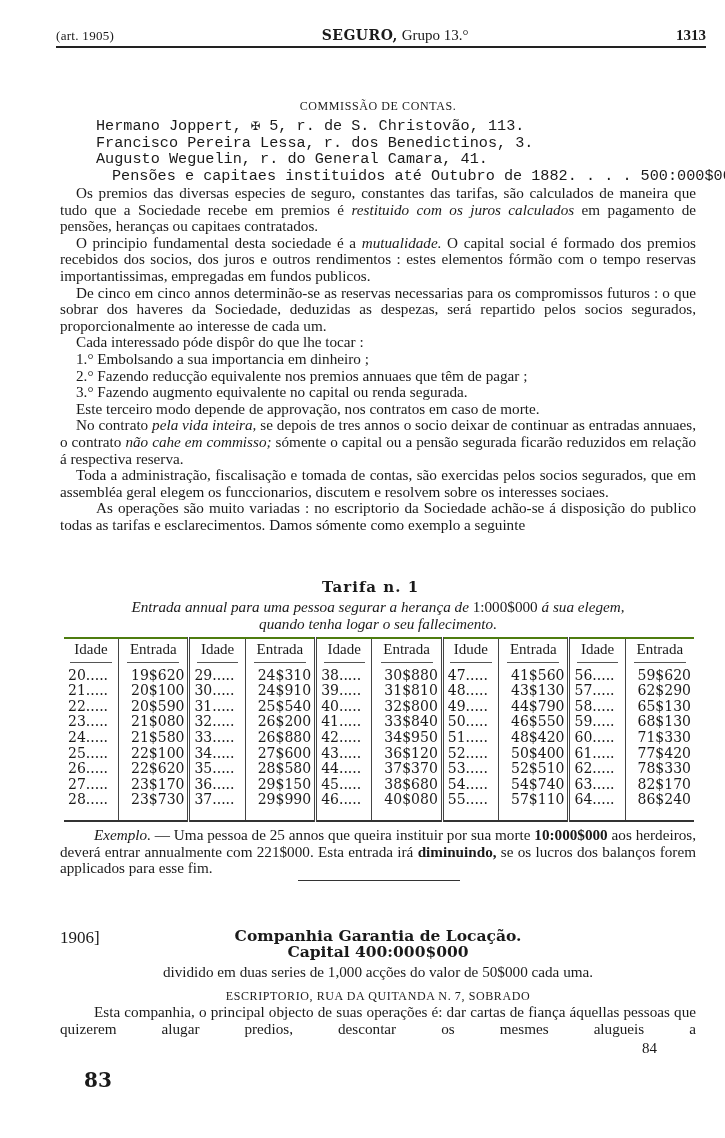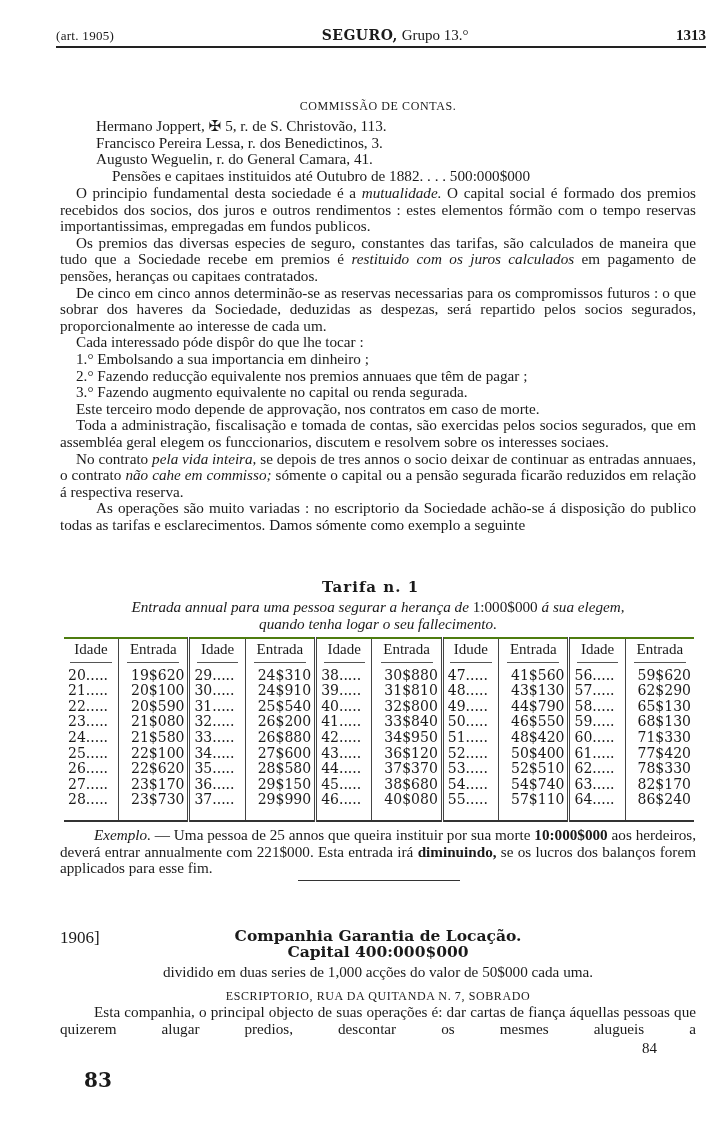--- a/index.html
+++ b/index.html
@@ -68,40 +68,40 @@
 
 <div class="page">
 
   <div class="running-head">
     <span class="rh-left">(art. 1905)</span>
     <span class="rh-center"><b>SEGURO,</b><span> Grupo 13.°</span></span>
     <span class="rh-right">1313</span>
   </div>
 
   <div class="block center sc" style="top:98px;">COMMISSÃO DE CONTAS.</div>
-  <div class="block" style="top:118px;">
+  <div class="block" style="top:118px;font-family:Liberation Mono, monospace;">
     <div class="line indent1">Hermano Joppert, ✠ 5, r. de S. Christovão, 113.</div>
     <div class="line indent1">Francisco Pereira Lessa, r. dos Benedictinos, 3.</div>
     <div class="line indent1">Augusto Weguelin, r. do General Camara, 41.</div>
     <div class="line indent2">Pensões e capitaes instituidos até Outubro de 1882. . . . 500:000$000</div>
   </div>
 
   <div class="block" style="top:185px;">
+    <p class="par" style="margin:0;"><span>Os premios das diversas especies de seguro, constantes das tarifas, são calculados de maneira que tudo que a Sociedade recebe em premios é </span><i>restituido com os juros calculados</i><span> em pagamento de pensões, heranças ou capitaes contratados.</span></p>
     <p class="par" style="margin:0;"><span>O principio fundamental desta sociedade é a </span><i>mutualidade.</i><span> O capital social é formado dos premios recebidos dos socios, dos juros e outros rendimentos : estes elementos fórmão com o tempo reservas importantissimas, empregadas em fundos publicos.</span></p>
-    <p class="par" style="margin:0;"><span>Os premios das diversas especies de seguro, constantes das tarifas, são calculados de maneira que tudo que a Sociedade recebe em premios é </span><i>restituido com os juros calculados</i><span> em pagamento de pensões, heranças ou capitaes contratados.</span></p>
     <p class="par" style="margin:0;">De cinco em cinco annos determinão-se as reservas necessarias para os compromissos futuros : o que sobrar dos haveres da Sociedade, deduzidas as despezas, será repartido pelos socios segurados, proporcionalmente ao interesse de cada um.</p>
     <p class="par" style="margin:0;">Cada interessado póde dispôr do que lhe tocar :</p>
     <div class="indent1" style="padding-left:16px;">
       <div>1.° Embolsando a sua importancia em dinheiro ;</div>
       <div>2.° Fazendo reducção equivalente nos premios annuaes que têm de pagar ;</div>
       <div>3.° Fazendo augmento equivalente no capital ou renda segurada.</div>
     </div>
     <p class="par" style="margin:0;">Este terceiro modo depende de approvação, nos contratos em caso de morte.</p>
+    <p class="par" style="margin:0;"><span>No contrato </span><i>pela vida inteira,</i><span> se depois de tres annos o socio deixar de continuar as entradas annuaes, o contrato </span><i>não cahe em commisso;</i><span> sómente o capital ou a pensão segurada ficarão reduzidos em relação á respectiva reserva.</span></p>
     <p class="par" style="margin:0;">Toda a administração, fiscalisação e tomada de contas, são exercidas pelos socios segurados, que em assembléa geral elegem os funccionarios, discutem e resolvem sobre os interesses sociaes.</p>
-    <p class="par" style="margin:0;"><span>No contrato </span><i>pela vida inteira,</i><span> se depois de tres annos o socio deixar de continuar as entradas annuaes, o contrato </span><i>não cahe em commisso;</i><span> sómente o capital ou a pensão segurada ficarão reduzidos em relação á respectiva reserva.</span></p>
     <p class="par" style="margin:0; text-indent:36px;">As operações são muito variadas : no escriptorio da Sociedade achão-se á disposição do publico todas as tarifas e esclarecimentos. Damos sómente como exemplo a seguinte</p>
   </div>
 
   <div class="tarifa-title">Tarifa n. 1</div>
   <div class="tarifa-sub">
     <div><span>Entrada annual para uma pessoa segurar a herança de </span><span style="font-style:normal;">1:000$000</span><span> á sua elegem,</span></div>
     <div>quando tenha logar o seu fallecimento.</div>
   </div>
 
   <table class="tarifa-table">

